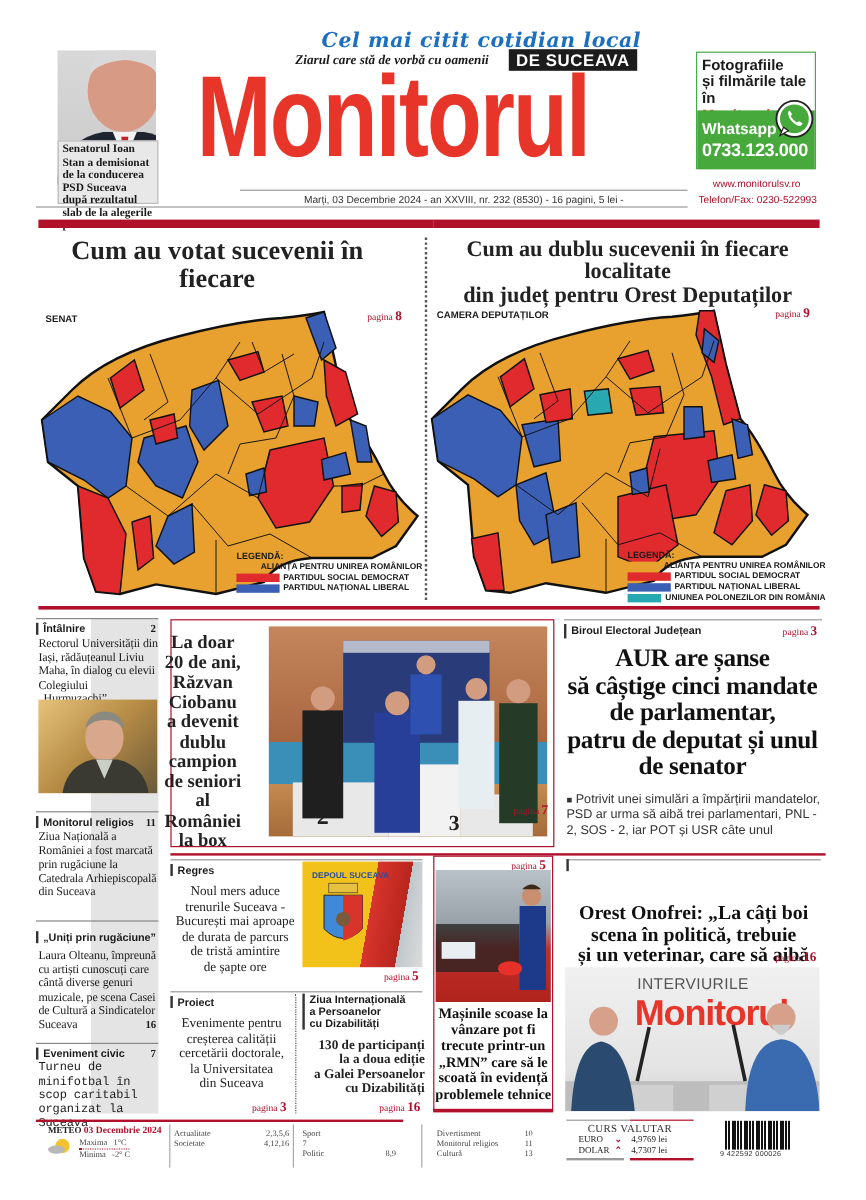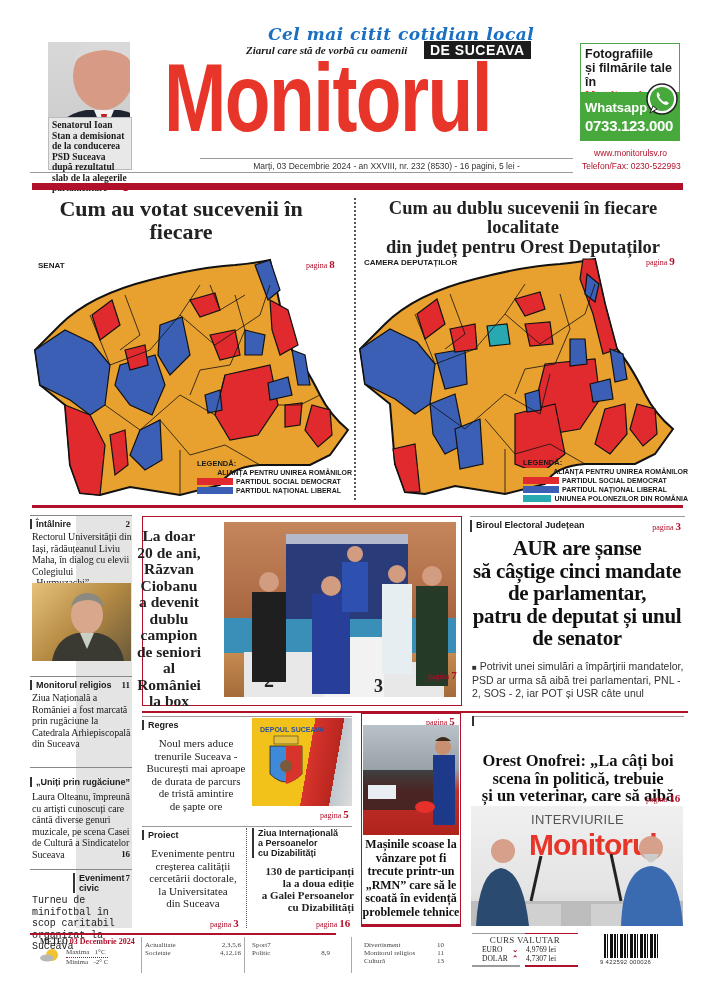--- a/index.html
+++ b/index.html
@@ -271,21 +271,21 @@
     <span class="kicker">„Uniți prin rugăciune”</span>
   </div>
   <div class="side-text" style="padding-left:2px;">
     <span>Laura Olteanu, împreună cu artiști cunoscuți care cântă diverse genuri muzicale, pe scena Casei de Cultură a Sindicatelor Suceava</span>
     <span class="kicker-num" style="float:right; margin-right:2px;">16</span>
   </div>
 </div>
 
 <div class="abs" style="left:30px; top:869px; width:102px;">
   <div class="side-sep"></div>
-  <div style="display:flex; justify-content:space-between; padding:3px 2px 2px 0;margin-left:43px;">
+  <div style="display:flex; justify-content:space-between; padding:3px 2px 2px 0;">
     <span class="kicker">Eveniment civic</span>
     <span class="kicker-num">7</span>
   </div>
   <div class="side-text" style="padding-left:2px;font-family:Liberation Mono, monospace;">Turneu de minifotbal în scop caritabil organizat la Suceava</div>
 </div>
 
 <div class="abs box-frame" style="left:142px; top:516px; width:320px; height:190px;"></div>
 <div class="abs box-head" style="left:131px; top:528px; width:76px;">
   <div>La doar</div>
   <div>20 de ani,</div>
@@ -471,21 +471,21 @@
       <span>Actualitate</span>
       <span>2,3,5,6</span>
     </div>
   <div style="display:flex; justify-content:space-between;">
       <span>Societate</span>
       <span>4,12,16</span>
     </div>
 </div>
 <div class="abs vsep" style="left:244px; top:937px; height:36px;"></div>
 <div class="abs foot" style="left:252px; top:941px; width:78px; line-height:8px;">
-  <div style="display:flex; ">
+  <div style="display:flex; flex-direction:column;">
       <span>Sport</span>
       <span>7</span>
     </div>
   <div style="display:flex; justify-content:space-between;">
       <span>Politic</span>
       <span>8,9</span>
     </div>
 </div>
 <div class="abs vsep" style="left:351px; top:937px; height:36px;"></div>
 <div class="abs foot" style="left:364px; top:941px; width:80px; line-height:8px;">

